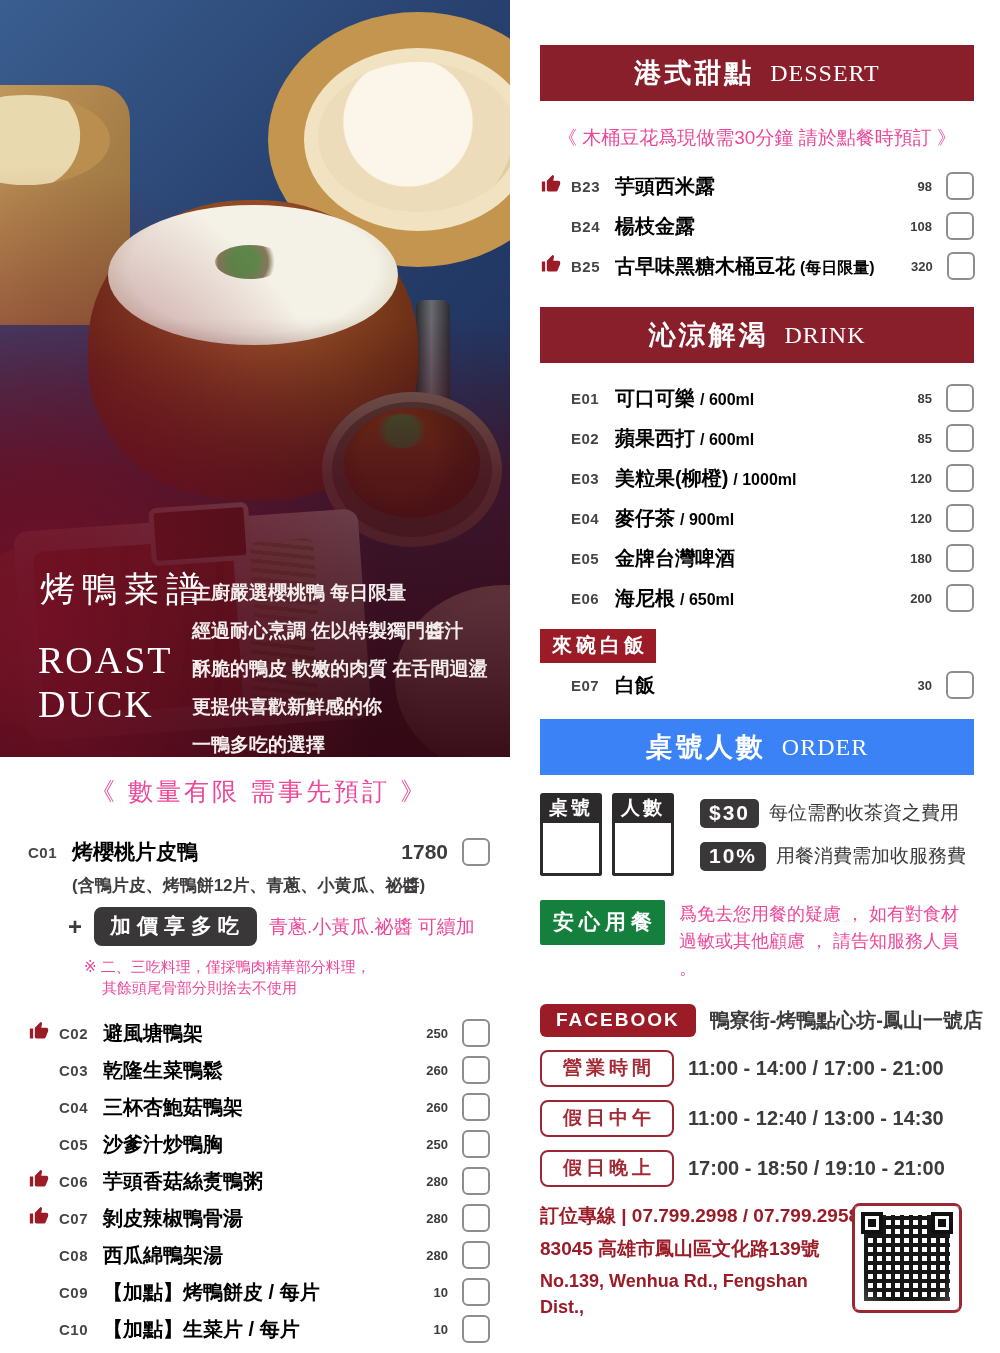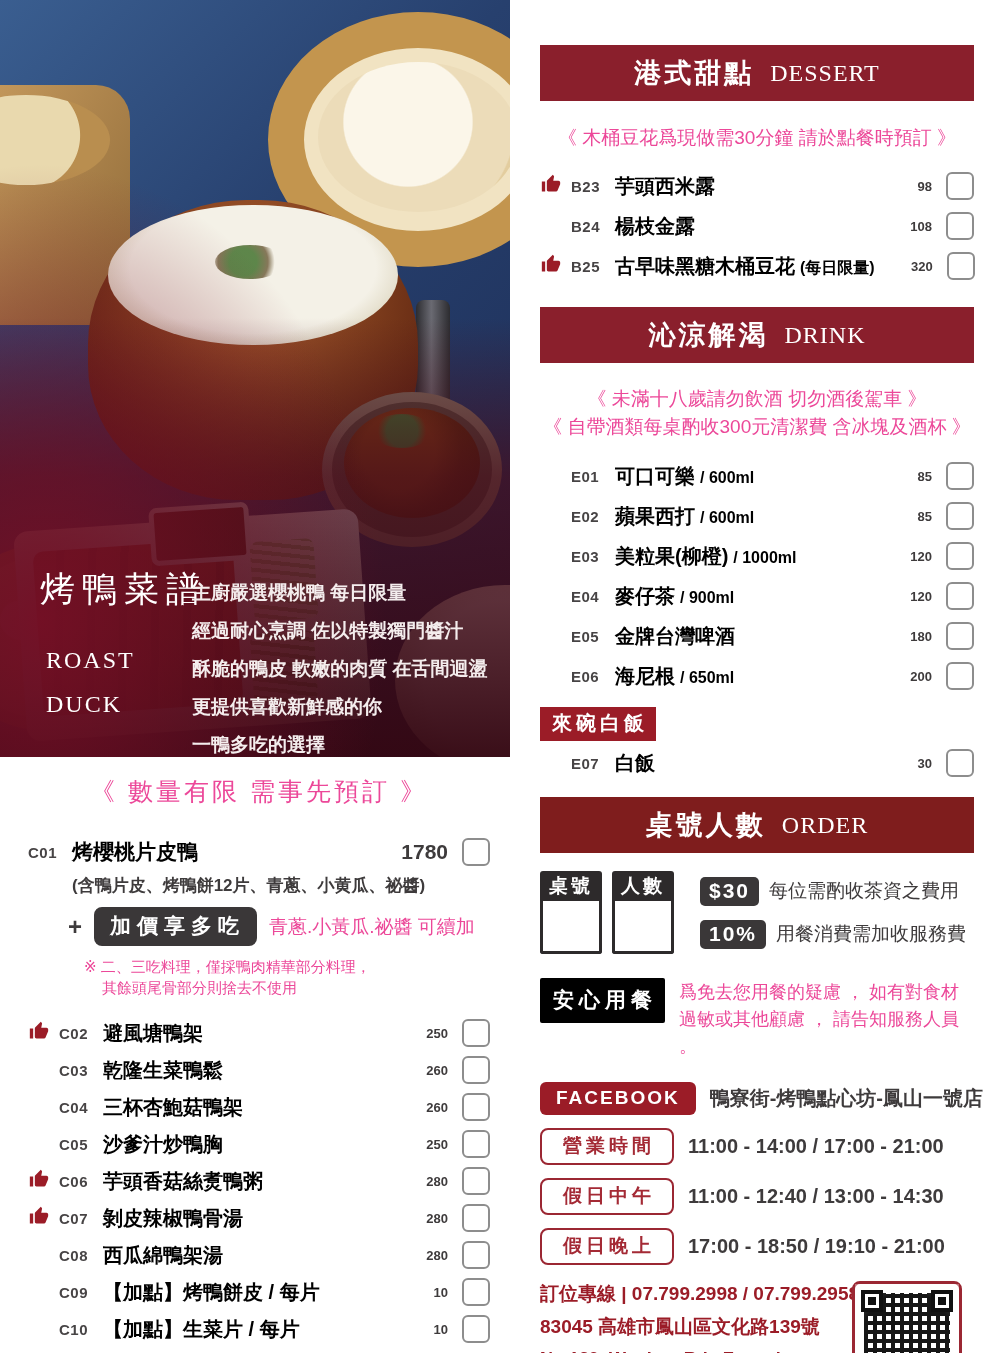--- a/index.html
+++ b/index.html
@@ -28,21 +28,21 @@
   .ph-duck{left:38px;top:545px;width:200px;height:165px;border-radius:10px;transform:rotate(-4deg);background:repeating-linear-gradient(95deg,#9c3514 0 24px,#7a2208 24px 32px);}
   .ph-scallion{left:252px;top:540px;width:64px;height:80px;border-radius:8px;transform:rotate(-4deg);background:repeating-linear-gradient(10deg,#cfe4c8 0 5px,#8fba7a 5px 9px);}
   .ph-cucumber{left:252px;top:632px;width:64px;height:70px;border-radius:8px;transform:rotate(-4deg);background:repeating-linear-gradient(10deg,#bfe0bc 0 5px,#6da85e 5px 9px);}
   .ph-sauce{left:150px;top:505px;width:90px;height:48px;border-radius:8px;transform:rotate(-4deg);background:#4e1f0c;border:5px solid #cfe0da;}
   .ph-plate{left:395px;top:585px;width:220px;height:190px;border-radius:50%;background:radial-gradient(circle,#f3eee6 0 55%,#ddd6ca 70%,#c9c2b4 100%);}
   .ph-grinder{left:416px;top:300px;width:34px;height:120px;border-radius:8px;background:linear-gradient(90deg,#2c2c30,#6a6a72 45%,#2c2c30);}
   .ph-overlay{inset:0;background:
     radial-gradient(ellipse at 8% 82%, rgba(118,16,38,.92) 0%, rgba(118,16,38,0) 52%),
     linear-gradient(to bottom, rgba(43,8,20,0) 42%, rgba(70,11,26,.72) 63%, rgba(52,7,18,.97) 100%);}
   .ph-title-zh{left:40px;top:566px;color:#fff;font-family:"Liberation Serif","DejaVu Serif",serif;font-weight:400;font-size:35px;letter-spacing:7px;}
-  .ph-title-en{left:46px;top:638px;color:#fff;font-family:"Liberation Serif","DejaVu Serif",serif;font-size:24px;letter-spacing:2px;line-height:44px;}
+  .ph-title-en{left:38px;top:638px;color:#fff;font-family:"Liberation Serif","DejaVu Serif",serif;font-size:38px;letter-spacing:2px;line-height:44px;}
   .ph-desc{left:192px;top:574px;color:#f4eded;font-size:19px;font-weight:700;line-height:38px;}
   
   .row{display:flex;align-items:center;}
   .code{width:44px;font-weight:800;font-size:15px;color:#474445;letter-spacing:.5px;flex:none;}
   .iname{flex:1;font-size:20px;font-weight:800;color:#000000;white-space:nowrap;}
   .suffix{font-size:16px;font-weight:800;margin-left:5px;}
   .price{width:58px;text-align:right;font-size:13px;font-weight:800;color:#3e3b3c;margin-right:14px;flex:none;}
   .checkbox{width:24px;height:24px;border:2px solid #8d8d8d;border-radius:6px;background:#fff;flex:none;}
   .thumb{width:27px;height:24px;flex:none;margin-right:4px;}
   .thumb svg{width:22px;height:20px;fill:#9b1c27;}
@@ -60,38 +60,38 @@
   .upgrade-note{font-size:19px;}
   .footnote{margin:10px 0 0 56px;font-size:15px;line-height:21px;}
   .footnote .fn2{margin-left:18px;}
   .c-list{margin-top:20px;display:flex;flex-direction:column;gap:7px;}
   .c-list .row{height:30px;}
   
   .right-col{position:absolute;left:540px;top:45px;width:434px;}
   .banner{height:56px;background:#8a1f2c;color:#fff;display:flex;align-items:center;justify-content:center;gap:16px;font-family:"Liberation Serif","DejaVu Serif",serif;}
   .banner .zh{font-size:27px;font-weight:700;letter-spacing:3px;}
   .banner .en{font-size:24px;letter-spacing:1px;}
-  .banner.dark{background:#7f1d1d;}
+  .banner.dark{background:#3b82f6;}
   .section-note{text-align:center;font-size:19px;margin-top:24px;}
   .note2{text-align:center;font-size:19px;line-height:28px;margin-top:22px;}
   .m-list{margin-top:20px;display:flex;flex-direction:column;gap:10px;}
   .m-list .row{height:30px;}
   .rice-badge{display:inline-block;background:#9b1c27;color:#fff;font-weight:800;font-size:20px;letter-spacing:4px;padding:3px 8px 4px 12px;margin-top:16px;}
   .rice-row{margin-top:8px;}
   .order-grid{display:flex;margin-top:18px;gap:26px;}
   .tp-wrap{display:flex;gap:10px;}
   .tp{width:62px;}
   .tp-label{background:#2d2a2b;color:#fff;font-weight:800;font-size:19px;letter-spacing:3px;height:30px;display:flex;align-items:center;justify-content:center;border-radius:3px 3px 0 0;}
   .tp-box{height:50px;border:3px solid #2d2a2b;border-top:none;border-radius:0 0 3px 3px;background:#fff;}
   .fees{display:flex;flex-direction:column;gap:14px;justify-content:center;}
   .fee-row{display:flex;align-items:center;gap:10px;}
   .fee-badge{background:#3a3738;color:#fff;font-weight:800;font-size:21px;letter-spacing:2px;padding:2px 9px 3px;border-radius:5px;flex:none;}
   .fee-text{font-size:19px;font-weight:400;color:#3e3b3c;white-space:nowrap;}
   .safe-row{display:flex;margin-top:24px;gap:14px;align-items:flex-start;}
-  .safe-badge{background:#000000;color:#fff;font-weight:800;font-size:21px;letter-spacing:5px;padding:8px 8px 9px 13px;flex:none;border-radius:2px;}
+  .safe-badge{background:#15803d;color:#fff;font-weight:800;font-size:21px;letter-spacing:5px;padding:8px 8px 9px 13px;flex:none;border-radius:2px;}
   .safe-text{font-size:18px;line-height:27px;margin-top:1px;}
   .fb-row{display:flex;align-items:center;gap:14px;margin-top:22px;}
   .fb-badge{background:#9b1c27;color:#fff;font-weight:800;font-size:19px;letter-spacing:2px;padding:5px 16px 6px;border-radius:6px;flex:none;}
   .fb-name{font-size:20px;font-weight:800;color:#3e3b3c;white-space:nowrap;}
   .hour-row{display:flex;align-items:center;gap:14px;margin-top:13px;}
   .hour-badge{border:2.5px solid #9b2733;border-radius:8px;color:#a42a35;font-weight:800;font-size:19px;letter-spacing:4px;width:126px;text-align:center;padding:3px 0 4px 4px;flex:none;background:#fff;}
   .hour-value{font-size:20px;font-weight:800;color:#3e3b3c;white-space:nowrap;}
   .contact{display:flex;margin-top:16px;}
   .contact-left{width:300px;flex:none;}
   .phone{color:#9b1c27;font-weight:800;font-size:19px;white-space:nowrap;}
@@ -302,25 +302,20 @@
         <span class="iname"><span>古早味黑糖木桶豆花</span><span class="suffix">(每日限量)</span></span>
         <span class="price">320</span>
         <span class="checkbox"></span>
       </div>
     </div>
 
   <div class="banner" style="margin-top:26px">
     <span class="zh">沁涼解渴</span>
     <span class="en">DRINK</span>
   </div>
-  <div class="note2 rednote">
-
-  <div>《 未滿十八歲請勿飲酒 切勿酒後駕車 》</div>
-      <div>《 自帶酒類每桌酌收300元清潔費 含冰塊及酒杯 》</div>
-    </div>
   <div class="m-list">
 
       <div class="row">
         <span class="thumb" style="visibility: hidden;"></span>
         <span class="code">E01</span>
         <span class="iname"><span>可口可樂</span><span class="suffix">/ 600ml</span></span>
         <span class="price">85</span>
         <span class="checkbox"></span>
       </div>
 

